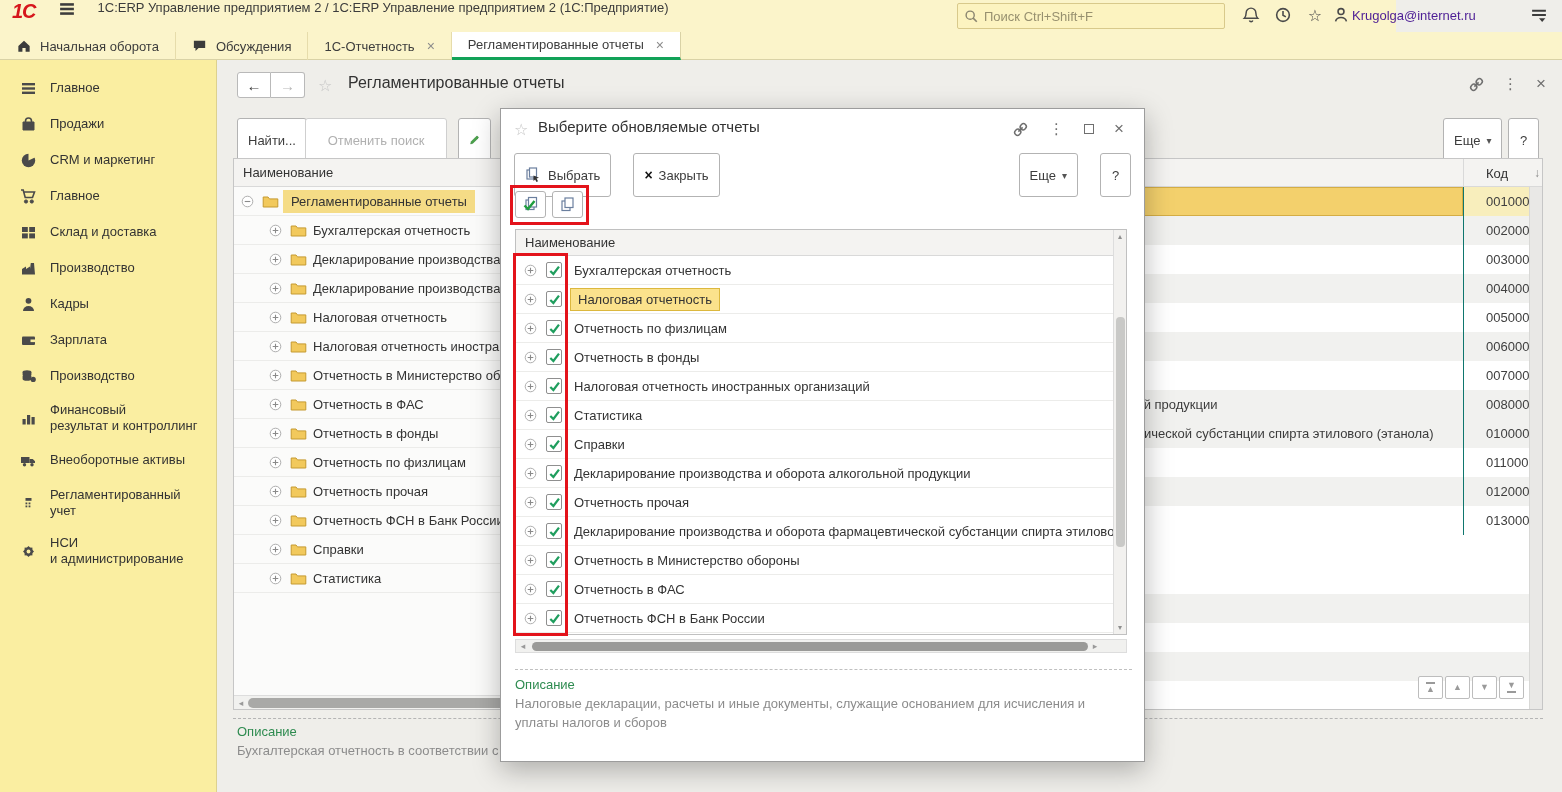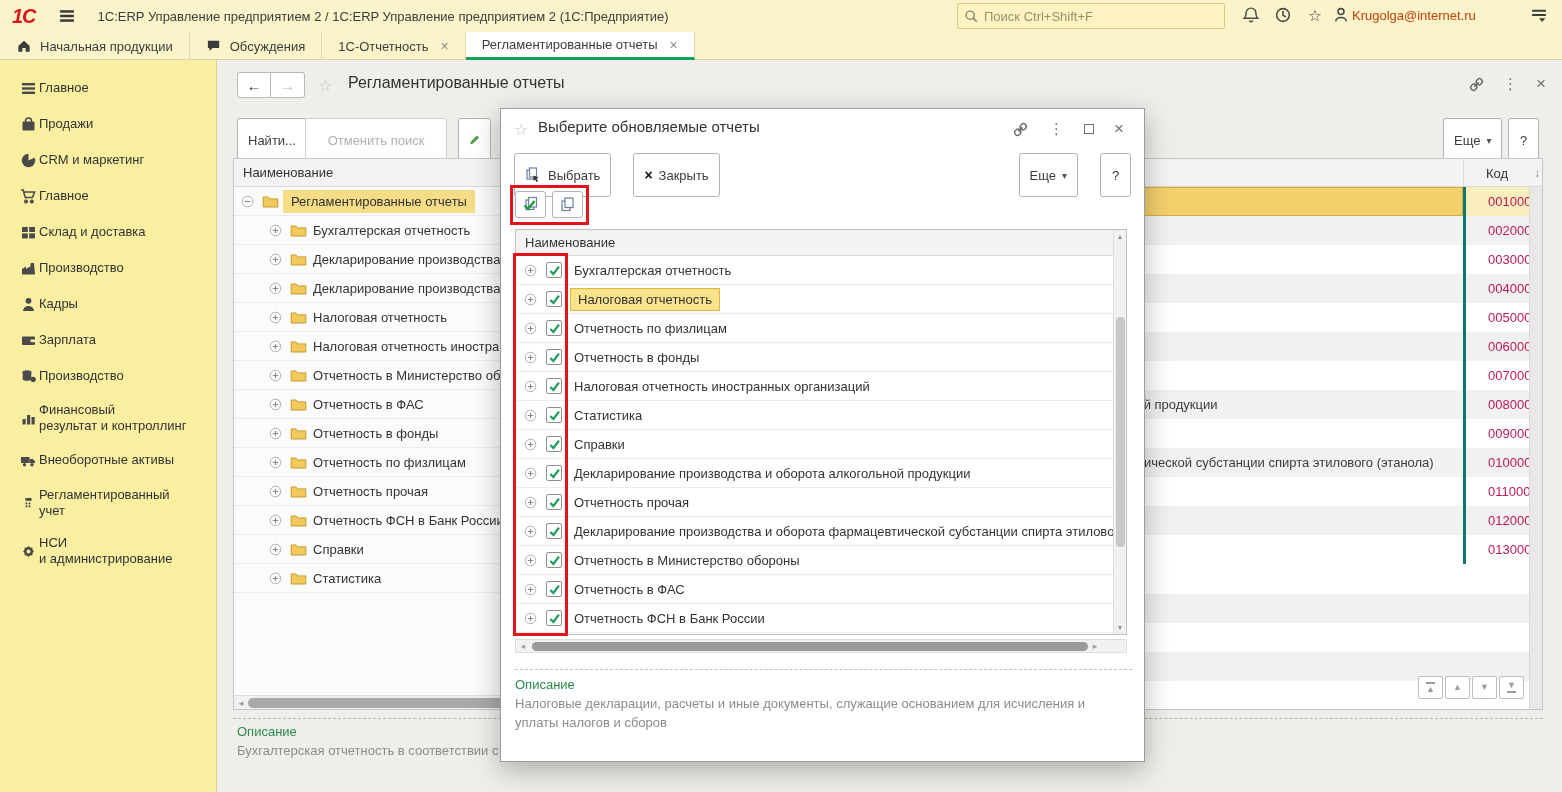--- a/index.html
+++ b/index.html
@@ -3,37 +3,37 @@
 <meta charset="utf-8">
 <style>
   *{margin:0;padding:0;box-sizing:border-box}
   html,body{width:1562px;height:792px;overflow:hidden}
   body{font-family:"Liberation Sans","DejaVu Sans",sans-serif;font-size:13px;color:#3c3c3c;background:#efeeea}
   #app{position:relative;width:1562px;height:792px}
   .abs{position:absolute}
   svg.ic{display:inline-block;vertical-align:middle}
 
   
-  .topbar{position:absolute;left:0;top:0;width:1562px;height:32px;background:#fbf4ca;display:flex;align-items:center}
+  .topbar{position:absolute;left:0;top:0;width:1396px;height:32px;background:#fbf4ca;display:flex;align-items:flex-start}
   .logo{font-weight:bold;font-style:italic;font-size:20px;color:#d6161c;margin-left:12px;letter-spacing:-1px}
   .burger{margin-left:22px}
   .apptitle{margin-left:22px;color:#3c3c3c}
   .searchbox{position:absolute;left:957px;top:3px;width:268px;height:26px;background:#fcf3c0;border:1px solid #d8c98b;border-radius:2px;display:flex;align-items:center;padding:0 6px}
   .searchbox input{border:none;outline:none;background:transparent;font:inherit;color:#5a5646;width:220px;margin-left:5px}
   .searchbox input::placeholder{color:#97906f}
   .tb-ic{position:absolute;top:6px;width:22px;height:20px;text-align:center;cursor:pointer}
-  .useremail{position:absolute;left:1352px;top:8px;color:#c2410c}
+  .useremail{position:absolute;left:1352px;top:8px;color:#4c1d95}
   
   .tabbar{position:absolute;left:0;top:32px;width:1562px;height:28px;background:#fbf4ca;border-bottom:1px solid #d9d2a6;display:flex}
   .tab{display:flex;align-items:center;gap:8px;padding:0 16px;border-right:1px solid #e6dcab;color:#3c3c3c;cursor:pointer;height:28px}
   .tab .x{color:#8b8b8b;font-size:14px;margin-left:4px}
   .tab.active{background:#ffffff;border-bottom:3px solid #12a258;border-right:1px solid #d9d2a6}
   
   .sidebar{position:absolute;left:0;top:60px;width:217px;height:732px;background:#faeea1;border-right:1px solid #ddd18e;padding-top:10px}
-  .sb-item{display:flex;align-items:center;gap:2px;min-height:36px;padding:8px 6px 8px 20px;cursor:pointer}
+  .sb-item{display:flex;align-items:center;gap:13px;min-height:36px;padding:8px 6px 8px 20px;cursor:pointer}
   .sb-item svg{flex:0 0 17px}
   .sb-label{white-space:pre-line;line-height:1.25;color:#333}
   
   .navgrp{position:absolute;left:237px;top:72px;display:flex}
   .navbtn{width:34px;height:26px;background:#fff;border:1px solid #b9b9b9;display:flex;align-items:center;justify-content:center;font-size:15px;cursor:pointer}
   .navbtn.first{border-radius:3px 0 0 3px}
   .navbtn.second{border-radius:0 3px 3px 0;border-left:none;color:#b8b8b8}
   .star{color:#c6c6c6;font-size:16px}
   .pagetitle{position:absolute;left:348px;top:74px;font-size:16px;color:#333}
   .formicons{position:absolute;left:1468px;top:74px;display:flex;gap:18px;align-items:center;color:#6f6f6f}
@@ -56,21 +56,21 @@
   .scr-arrow{color:#9a9a9a;font-size:9px;width:14px;text-align:center;cursor:pointer}
   .lthumb{height:10px;background:#a9a9a7;border-radius:5px;flex:1;margin-right:2px;cursor:grab}
   
   .rpanel{position:absolute;left:812px;top:158px;width:731px;height:552px;background:#fff;border:1px solid #c6c6c6;overflow:hidden}
   .rhead{height:28px;background:#f4f3f1;border-bottom:1px solid #d9d9d9;position:relative}
   .rhead .codehead{position:absolute;left:650px;top:0;width:79px;height:28px;border-left:1px solid #d9d9d9;display:flex;align-items:center;padding-left:22px;gap:26px;color:#333}
   .sortarrow{color:#8a8a8a;font-size:12px}
   .rrow{height:29px;display:flex;position:relative;cursor:pointer}
   .rrow.even{background:#f1f1ef}
   .rname{width:650px;padding:7px 0 0 8px;white-space:nowrap;overflow:hidden;color:#3c3c3c}
-  .rcode{width:79px;border-left:3px solid #0f766e;padding:7px 0 0 22px;color:#be185d}
+  .rcode{width:79px;border-left:1px solid #0f766e;padding:7px 0 0 22px;color:#404040}
   .rrow.sel .rname{background:#f3d06c;box-shadow:inset 0 0 0 1px #d4ad45}
   .rrow.sel .rcode{background:#f8eebc}
   .rfill{position:absolute;left:0;top:406px;width:729px;height:130px;background:repeating-linear-gradient(to bottom,#fff 0 29px,#f1f1ef 29px 58px)}
   .vtrack{position:absolute;right:0;top:28px;bottom:0;width:13px;background:#e9e8e6;border-left:1px solid #d8d8d6}
   .navbtns{position:absolute;right:18px;bottom:10px;display:flex;gap:2px}
   .nbtn{width:25px;height:23px;background:#fff;border:1px solid #bdbdbd;border-radius:2px;display:flex;flex-direction:column;align-items:center;justify-content:center;color:#9a9a9a;font-size:9px;cursor:pointer;line-height:1}
   .nbar{width:9px;height:2px;background:#9a9a9a;margin:1px 0}
   
   .m-dash{position:absolute;left:233px;top:718px;width:1310px;border-top:1px dashed #b5b5b5}
   .desclabel{color:#2e8b50}
@@ -270,21 +270,21 @@
     <span class="tb-ic" style="left:1528px"><svg class="ic" width="18" height="18">
           <use href="#i-servicemenu"></use>
         </svg></span>
   </div>
 
   <div class="tabbar">
     <div class="tab">
       <svg class="ic" width="16" height="16" fill="#3c3c3c">
           <use href="#i-home"></use>
         </svg>
-      <span>Начальная продукции</span>
+      <span>Начальная оборота</span>
     </div>
     <div class="tab">
       <svg class="ic" width="16" height="16" fill="#3c3c3c">
           <use href="#i-chat"></use>
         </svg>
       <span>Обсуждения</span>
     </div>
     <div class="tab">
       <span>1С-Отчетность</span>
       <span class="x">×</span>
@@ -576,24 +576,20 @@
         <div class="rcode">006000</div>
       </div>
     <div class="rrow">
         <div class="rname">Справки</div>
         <div class="rcode">007000</div>
       </div>
     <div class="rrow even">
         <div class="rname">Декларирование производства и оборота алкогольной продукции</div>
         <div class="rcode">008000</div>
       </div>
-    <div class="rrow">
-        <div class="rname">Отчетность прочая</div>
-        <div class="rcode">009000</div>
-      </div>
     <div class="rrow even">
         <div class="rname">Декларирование производства и оборота фармацевтической субстанции спирта этилового (этанола)</div>
         <div class="rcode">010000</div>
       </div>
     <div class="rrow">
         <div class="rname">Отчетность в Министерство обороны</div>
         <div class="rcode">011000</div>
       </div>
     <div class="rrow even">
         <div class="rname">Отчетность в ФАС</div>

